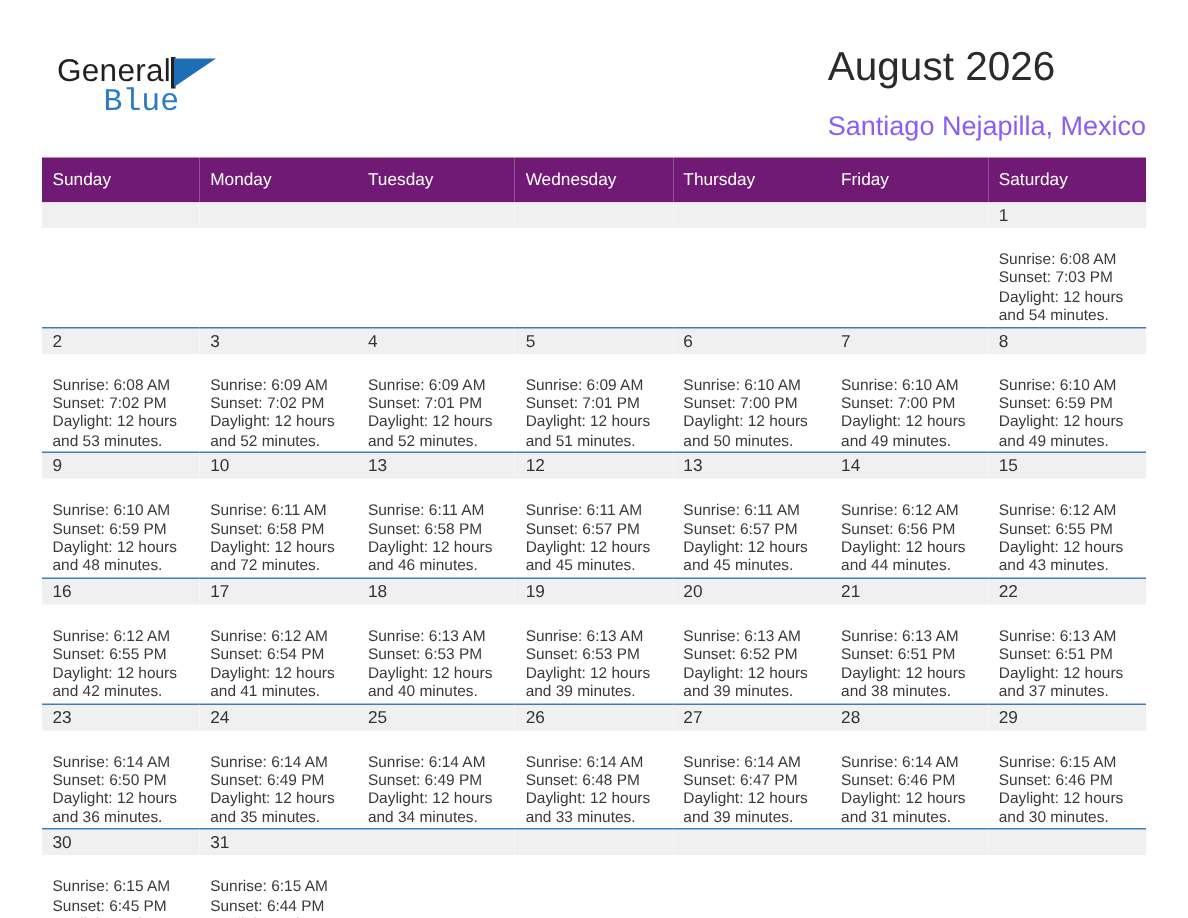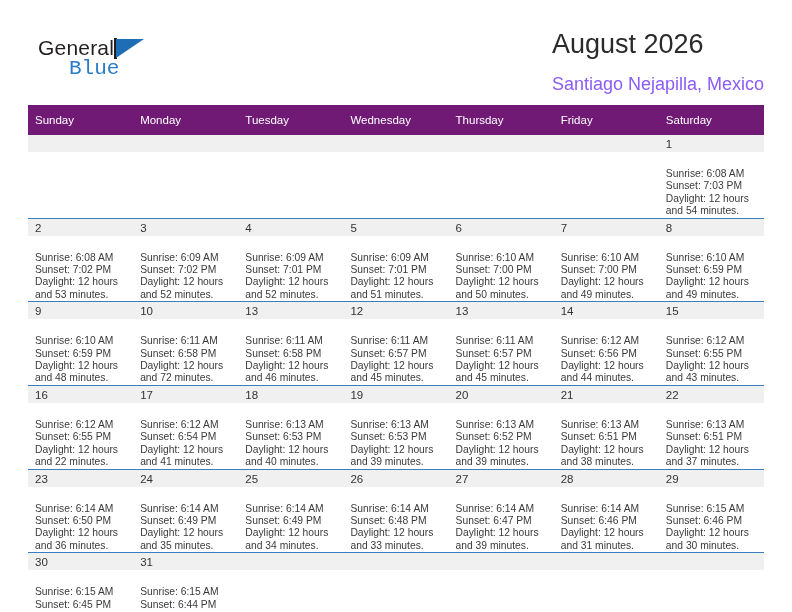--- a/index.html
+++ b/index.html
@@ -370,21 +370,21 @@
             </div>
           </td>
         </tr>
         <tr class="week-row">
           <td>
             <div class="daynum-band">16</div>
             <div class="cell-body">
               <div>Sunrise: 6:12 AM</div>
               <div>Sunset: 6:55 PM</div>
               <div>Daylight: 12 hours</div>
-              <div>and 22 minutes.</div>
+              <div>and 42 minutes.</div>
             </div>
           </td>
           <td>
             <div class="daynum-band">17</div>
             <div class="cell-body">
               <div>Sunrise: 6:12 AM</div>
               <div>Sunset: 6:54 PM</div>
               <div>Daylight: 12 hours</div>
               <div>and 41 minutes.</div>
             </div>

